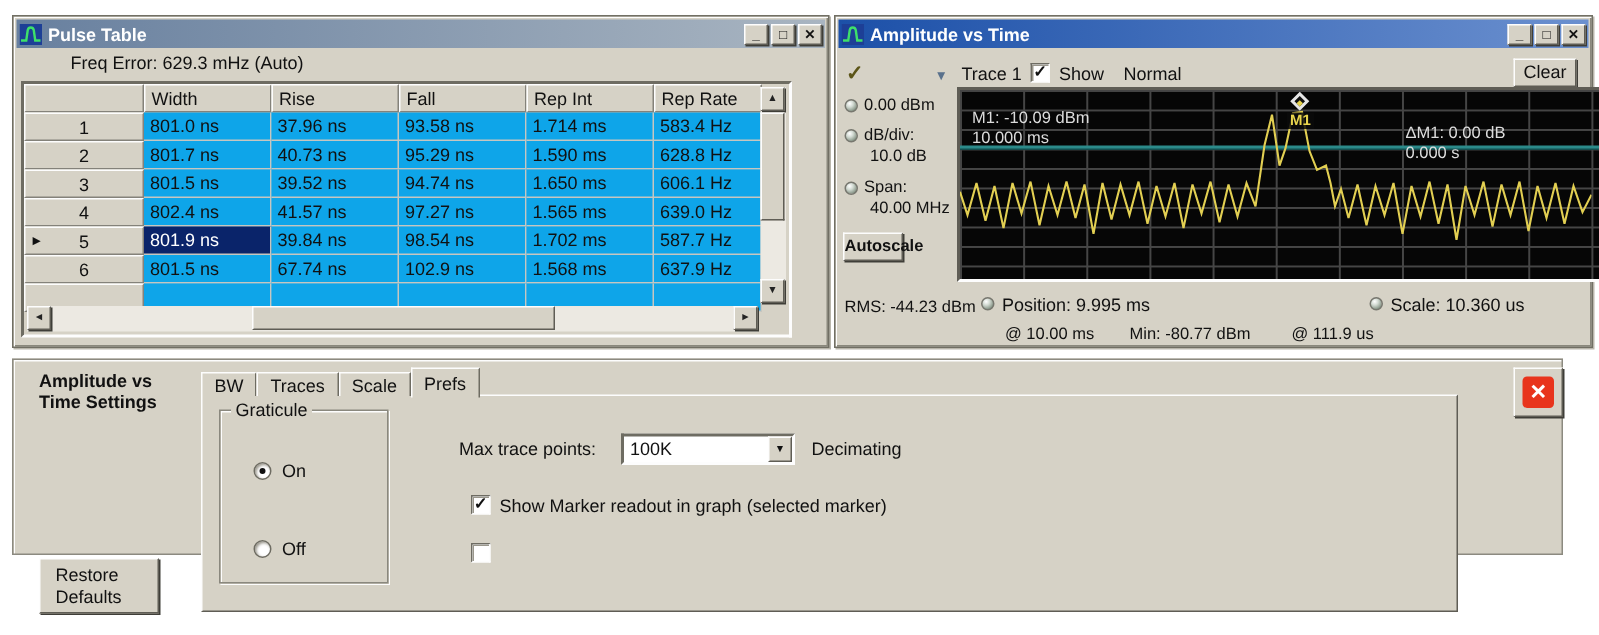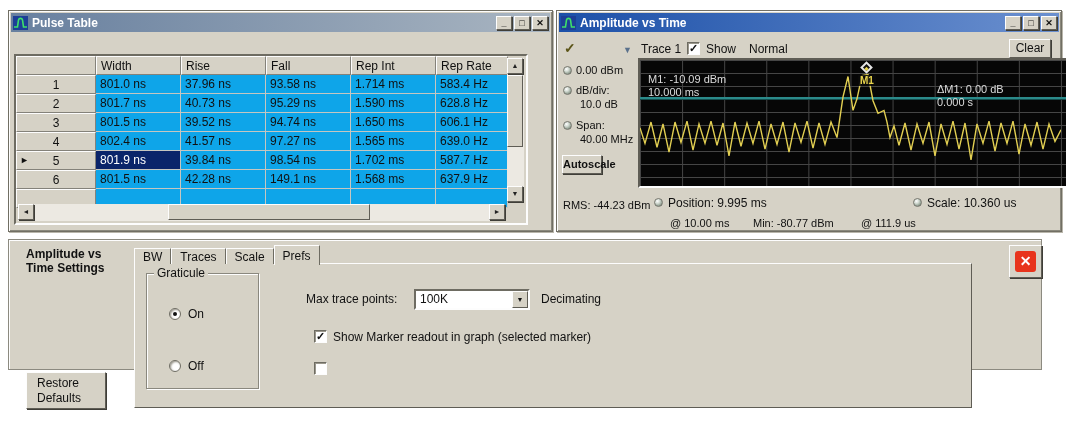--- a/index.html
+++ b/index.html
@@ -113,20 +113,21 @@
           </svg>
       </span>
       <span class="wintitle">Pulse Table</span>
       <span class="winbtns">
         <span class="wbtn">_</span>
         <span class="wbtn">□</span>
         <span class="wbtn">✕</span>
       </span>
     </div>
 
+    <div class="freq-error">Freq Error: 629.3 mHz (Auto)</div>
 
     <div class="tablebox">
       <table class="grid" style="width:492px;">
         <colgroup>
             <col style="width:80px">
             <col style="width:85px">
             <col style="width:85px">
             <col style="width:85px">
             <col style="width:85px">
             <col style="width:72px">
@@ -176,22 +177,22 @@
           <td class="rowhdr"><span class="rowptr">►</span><span>5</span></td>
           <td class="sel">801.9 ns</td>
           <td>39.84 ns</td>
           <td>98.54 ns</td>
           <td>1.702 ms</td>
           <td>587.7 Hz</td>
         </tr>
         <tr>
           <td class="rowhdr">6</td>
           <td>801.5 ns</td>
-          <td>42.28 ns</td>
-          <td>149.1 ns</td>
+          <td>67.74 ns</td>
+          <td>102.9 ns</td>
           <td>1.568 ms</td>
           <td>637.9 Hz</td>
         </tr>
         <tr>
           <td class="rowhdr" style="height:12px;"></td>
           <td style="height:12px;"></td>
               <td></td>
           <td></td>
               <td></td>
               <td></td>

